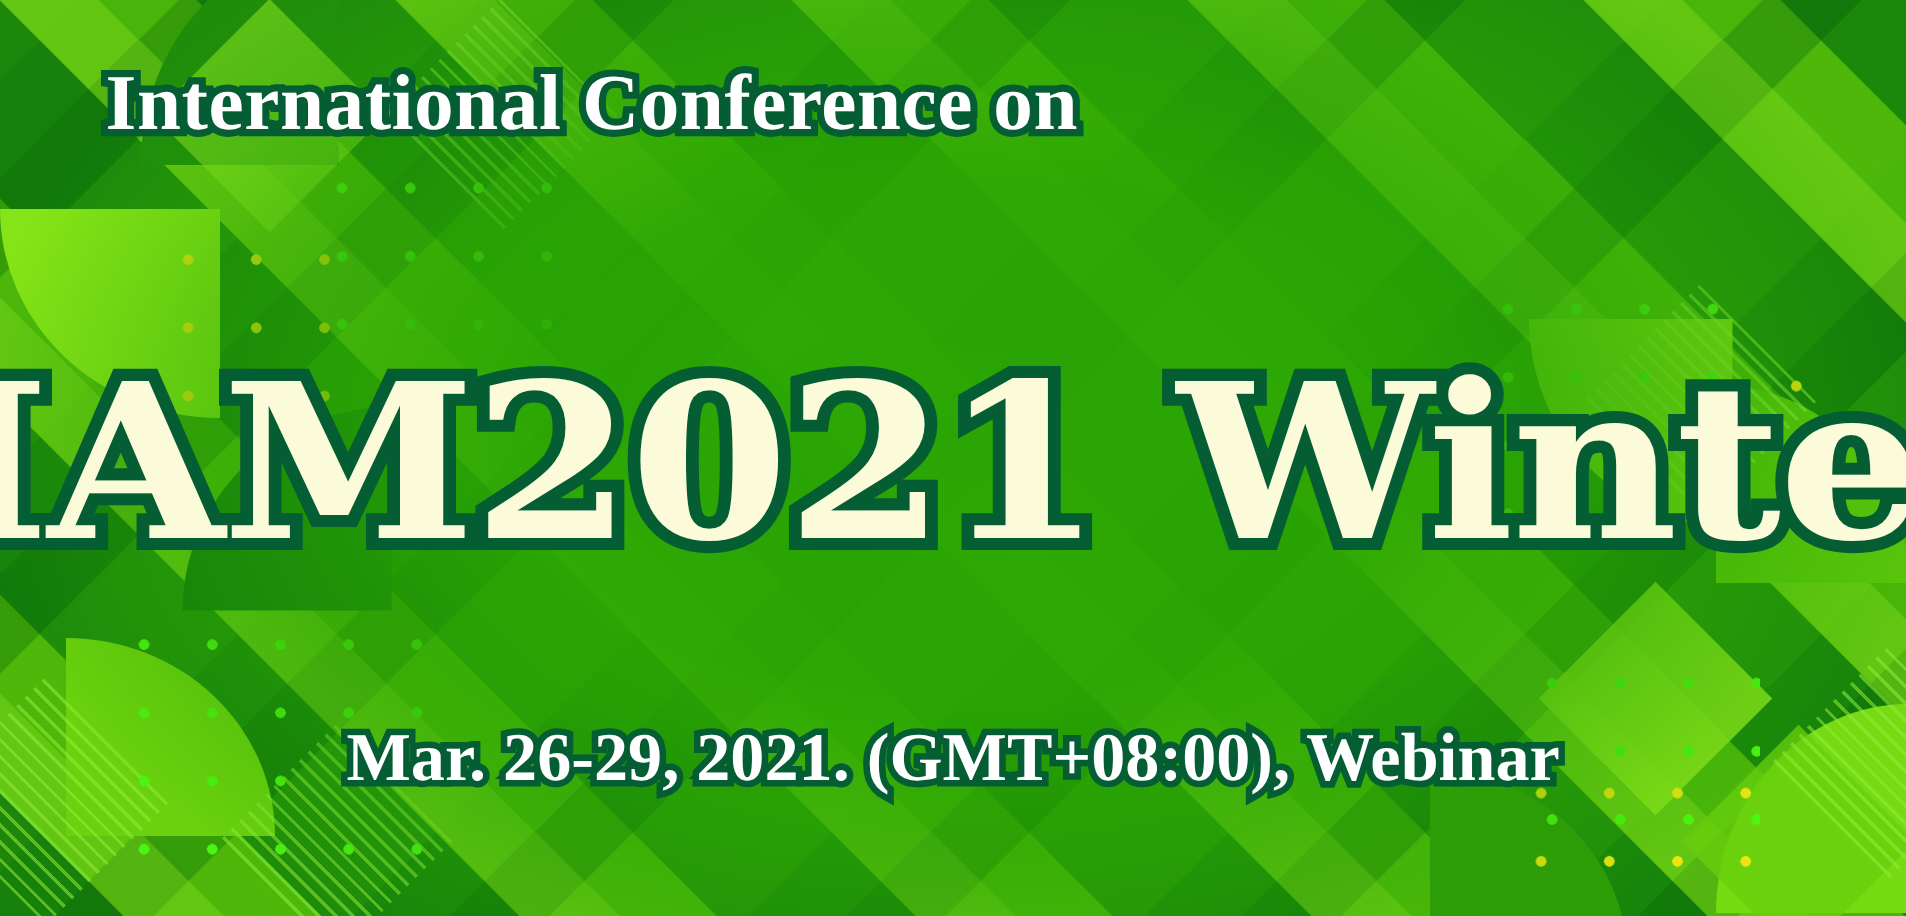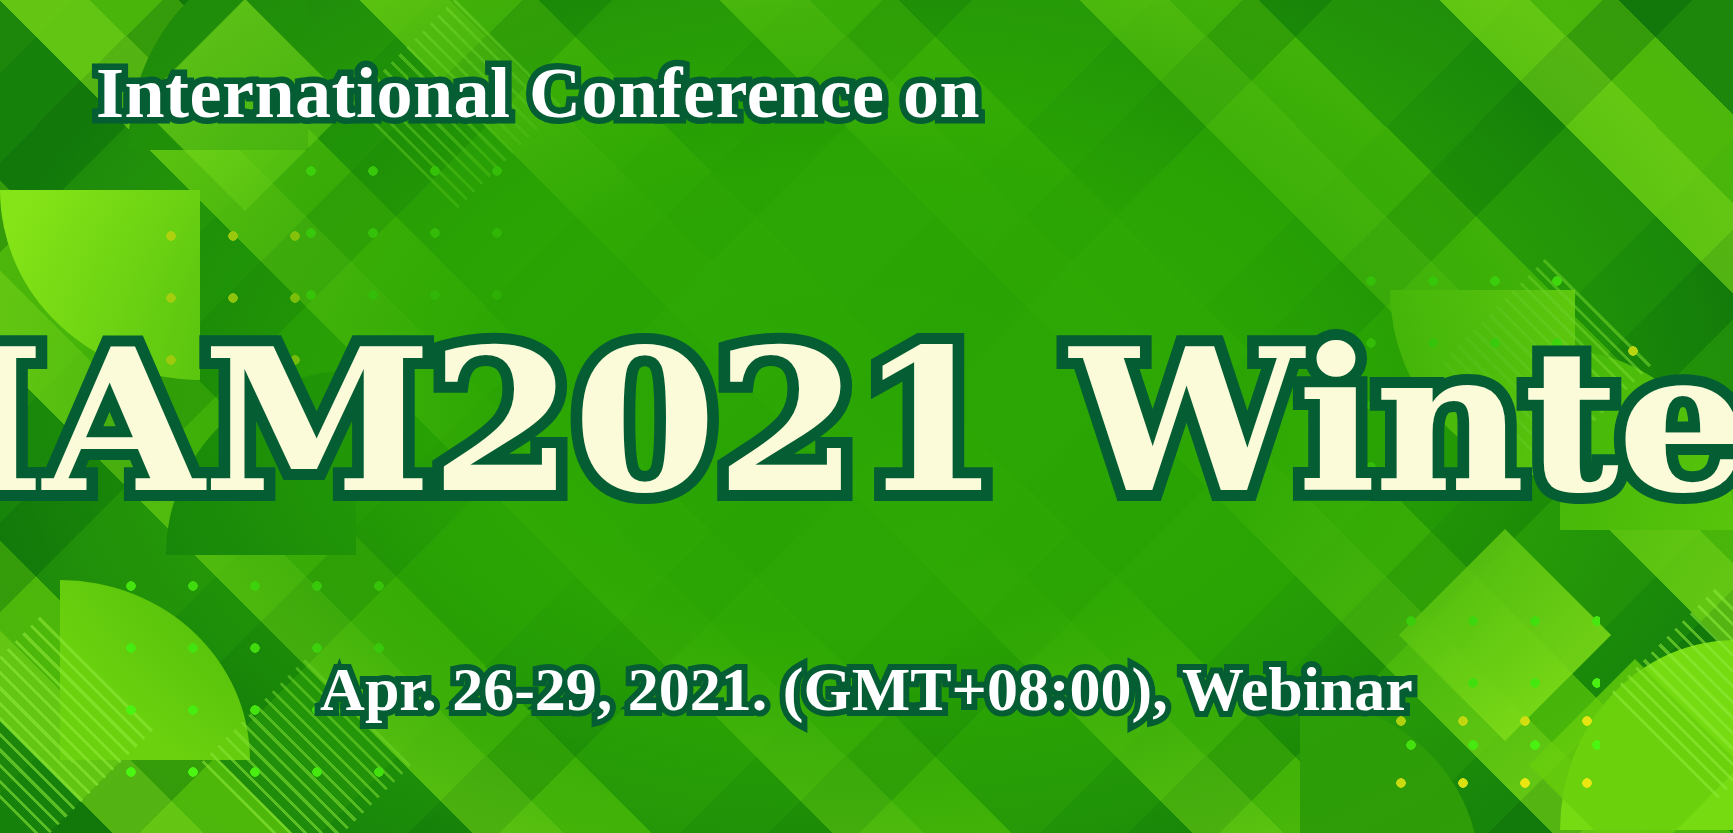--- a/index.html
+++ b/index.html
@@ -206,16 +206,16 @@
 
   <div class="bg-layer bg-vignette"></div>
 
   <div class="content">
 
     <div class="headline" id="headline-1">International Conference on</div>
 
 
     <div id="main-title">IAM2021 Winter</div>
 
-    <div id="event-meta">Apr. 26-29, 2021. (GMT+08:00), Webinar</div>
+    <div id="event-meta">Mar. 26-29, 2021. (GMT+08:00), Webinar</div>
 
   </div>
 </div>
 
 </body></html>

